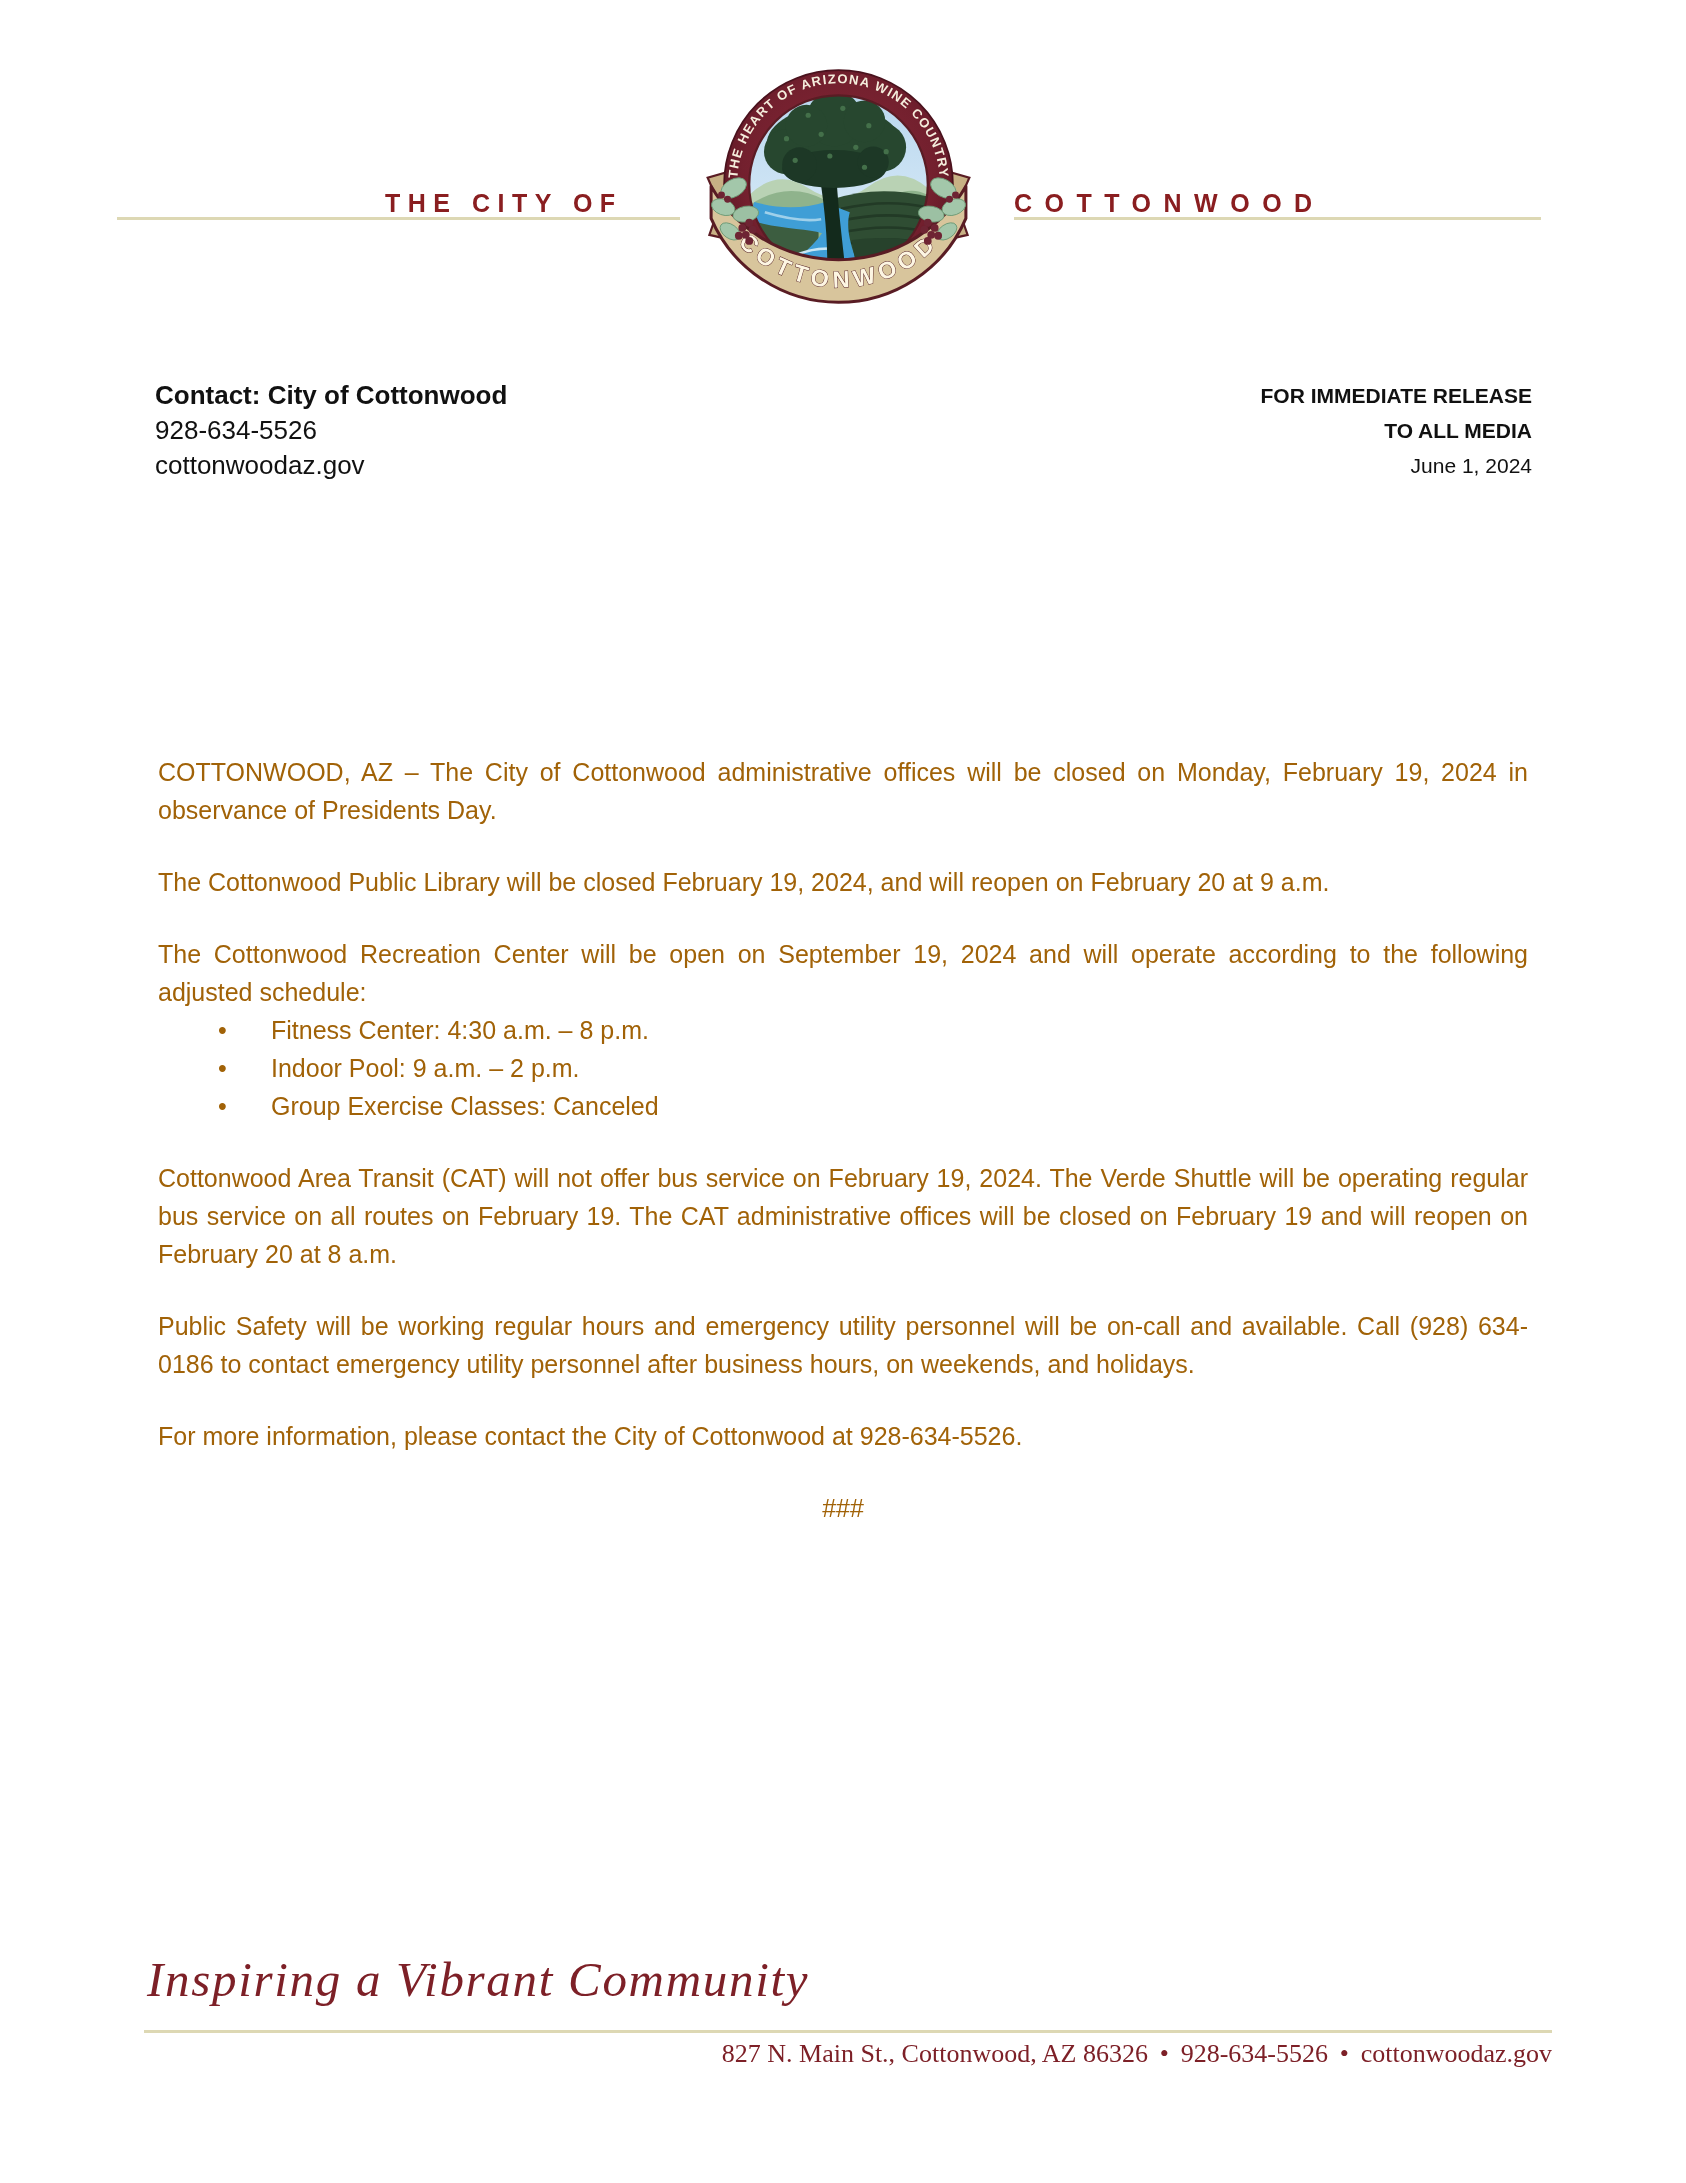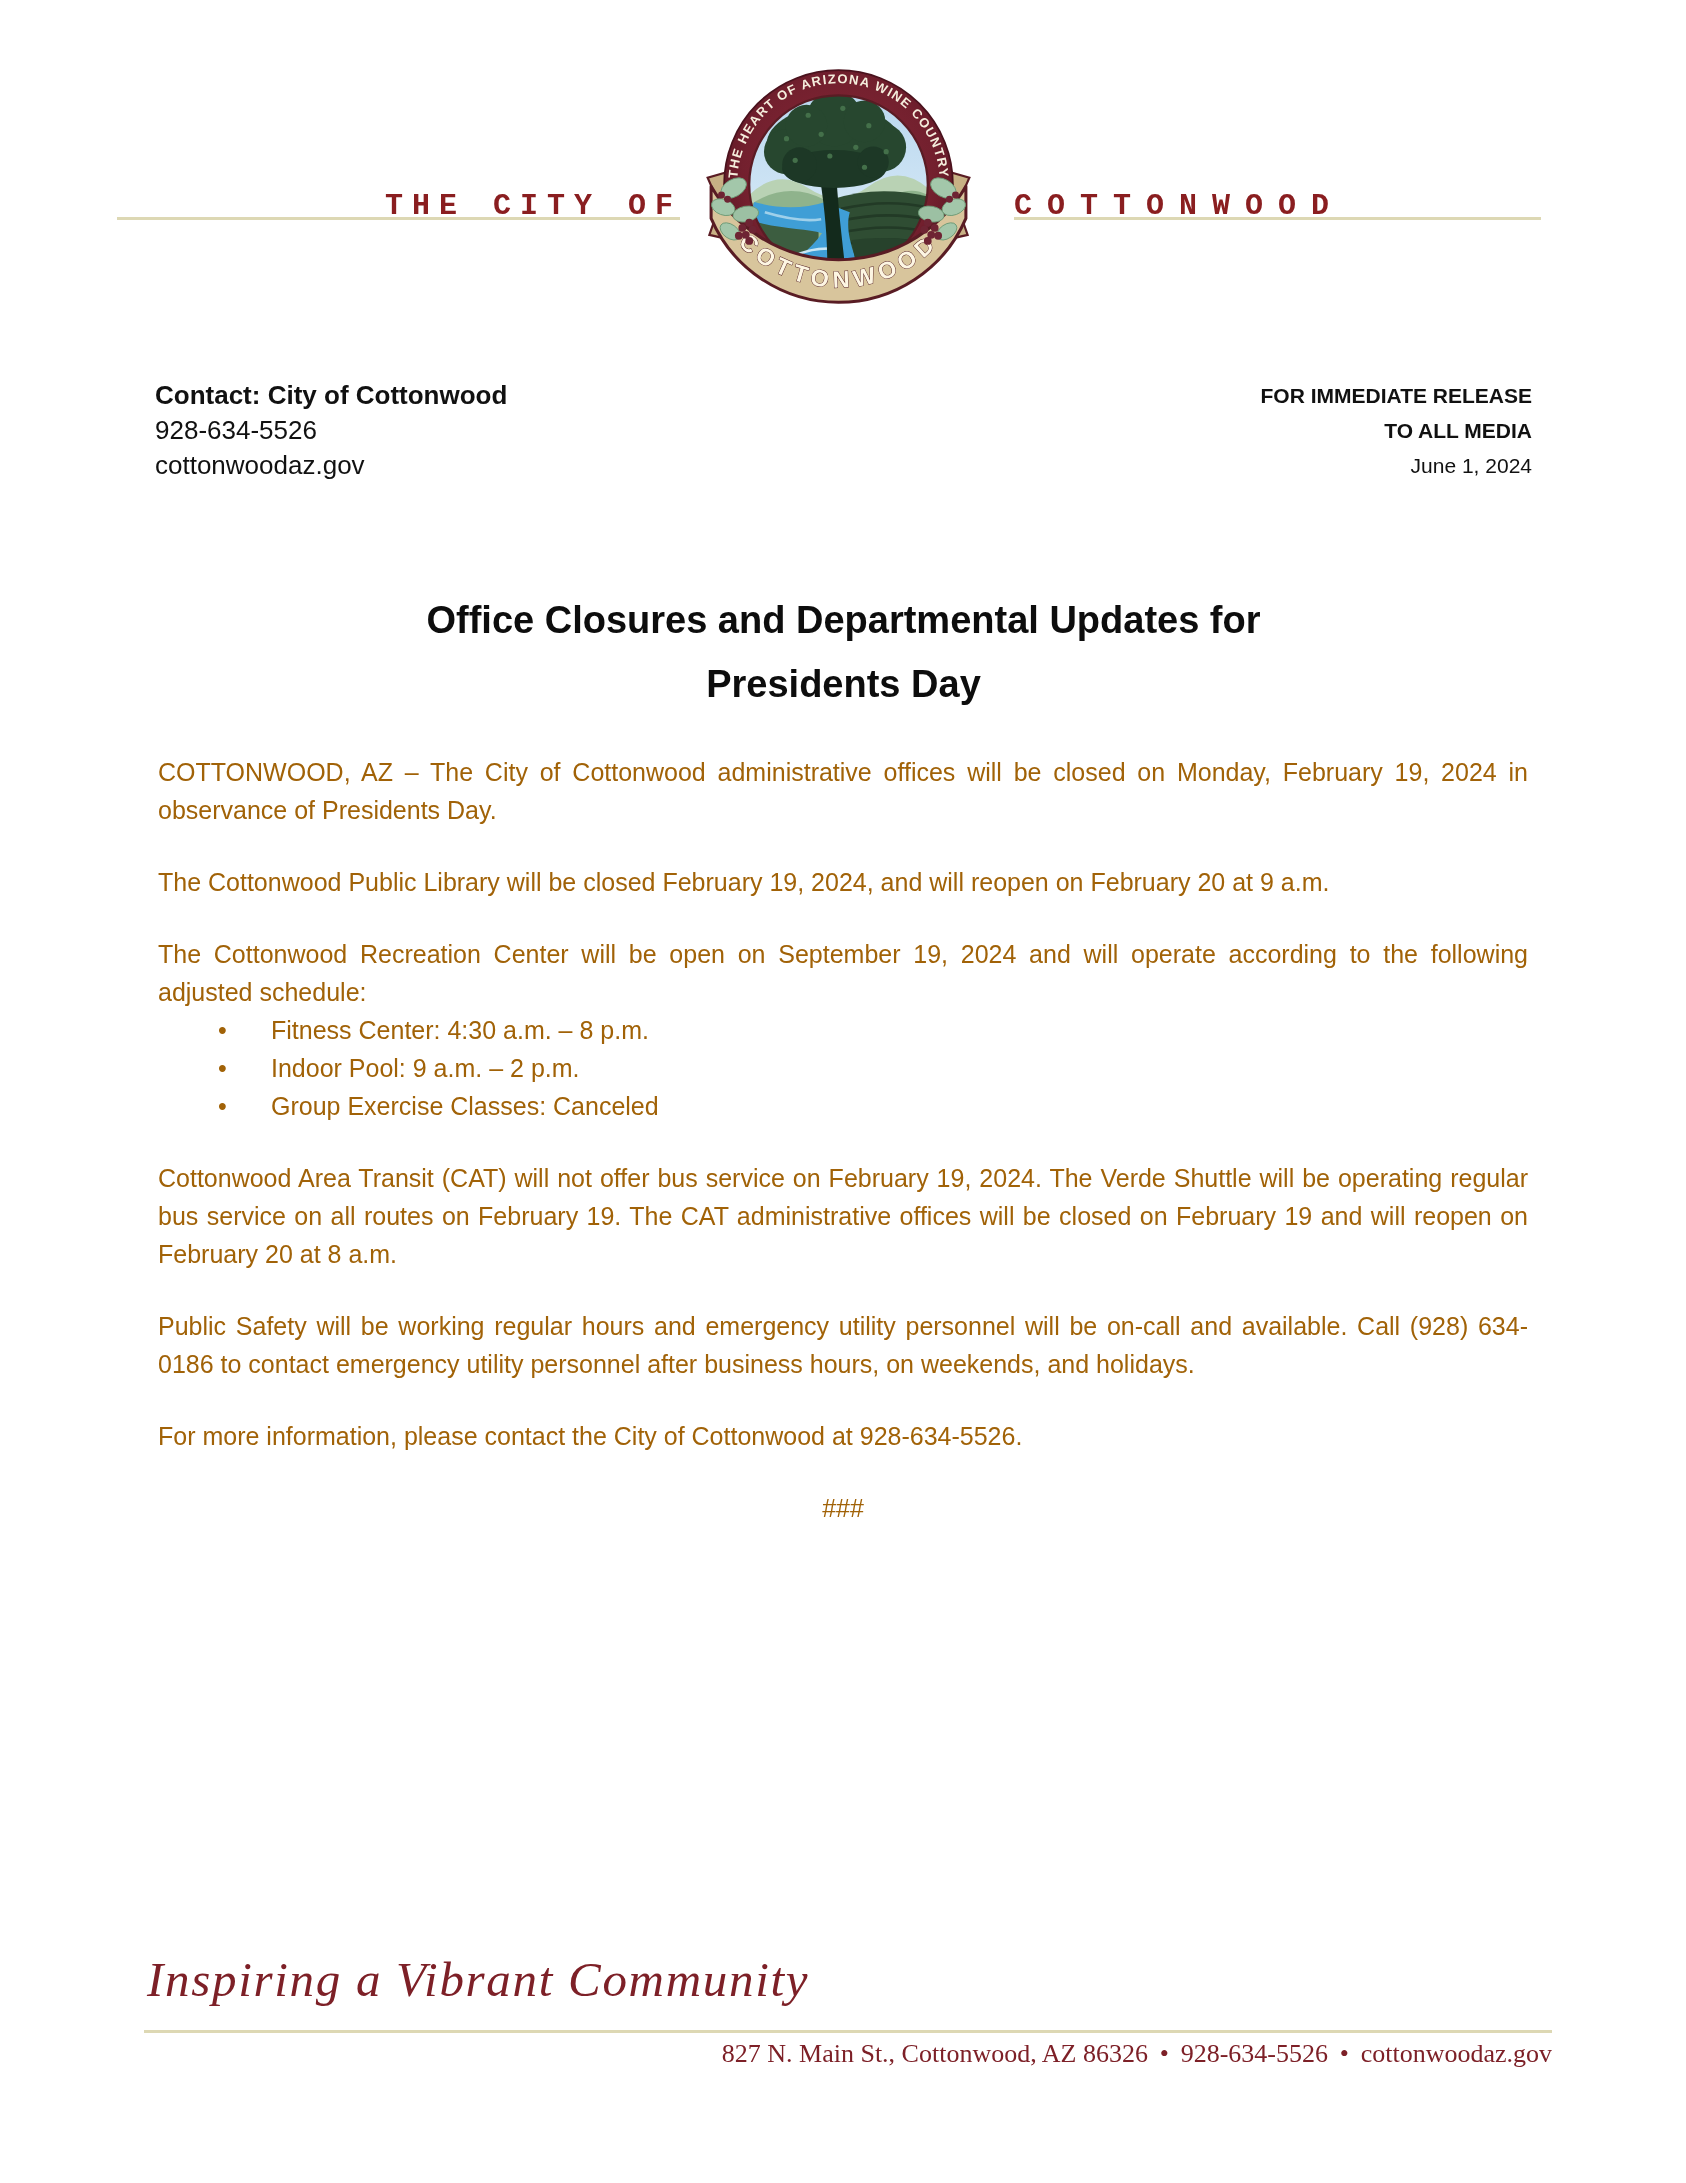--- a/index.html
+++ b/index.html
@@ -4,22 +4,22 @@
 <style>
   html,body { margin:0; padding:0; background:#ffffff; }
   .page {
     position:relative; width:1687px; height:2183px; background:#ffffff;
     font-family:"Liberation Sans", sans-serif; color:#111;
     overflow:hidden;
   }
   
   .brand-text {
     position:absolute; top:189px;
-    font-family:Liberation Mono, monospace; font-weight:600;
-    font-size:30px; color:#8a1e20; white-space:nowrap;
+    font-family:Liberation Sans, sans-serif; font-weight:600;
+    font-size:25px; color:#8a1e20; white-space:nowrap;
   }
   .brand-left  { left:385px; letter-spacing:0.30em; }
   .brand-right { left:1014px; letter-spacing:0.50em; }
   .rule { position:absolute; height:3.4px; background:#ddd8b4; }
   .rule-left  { left:117px;  top:217px; width:563px; }
   .rule-right { left:1014px; top:217px; width:527px; }
   .logo { position:absolute; left:704px; top:65px; width:269px; height:260px; }
 
   
   .contact { position:absolute; left:155px; top:378px; font-size:26px; line-height:35px; }
@@ -185,24 +185,20 @@
     <div class="bold">Contact: City of Cottonwood</div>
     <div>928-634-5526</div>
     <div>cottonwoodaz.gov</div>
   </div>
   <div class="release">
     <div class="bold">FOR IMMEDIATE RELEASE</div>
     <div class="bold">TO ALL MEDIA</div>
     <div>June 1, 2024</div>
   </div>
 
-  <div class="title">
-    <div>Office Closures and Departmental Updates for</div>
-    <div>Presidents Day</div>
-  </div>
 
   <div class="body-copy">
     <p class="just">COTTONWOOD, AZ – The City of Cottonwood administrative offices will be closed on Monday, February 19, 2024 in observance of Presidents Day.</p>
     <p>The Cottonwood Public Library will be closed February 19, 2024, and will reopen on February 20 at 9 a.m.</p>
     <p class="just" style="margin-bottom:0;">The Cottonwood Recreation Center will be open on September 19, 2024 and will operate according to the following adjusted schedule:</p>
     <ul class="schedule">
       <li>
         <span class="bullet-dot">•</span>
         <span>Fitness Center: 4:30 a.m. – 8 p.m.</span>
       </li>

